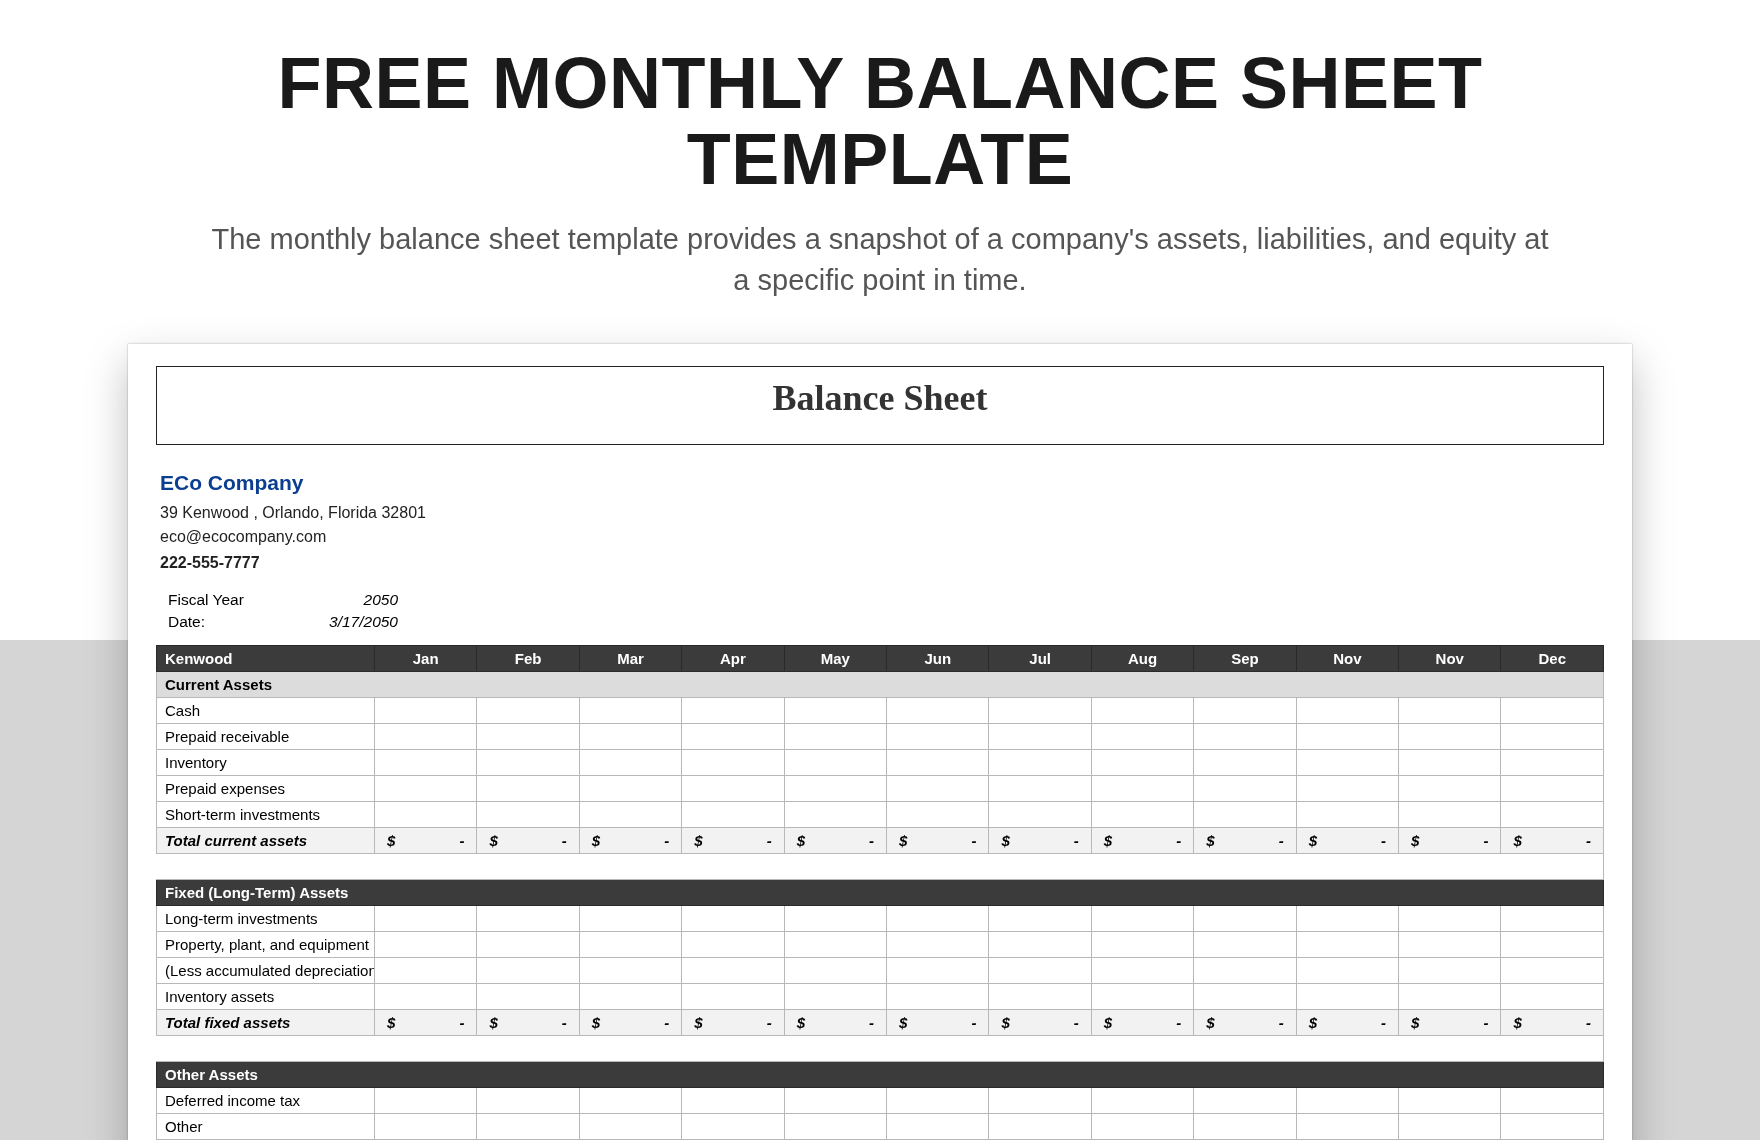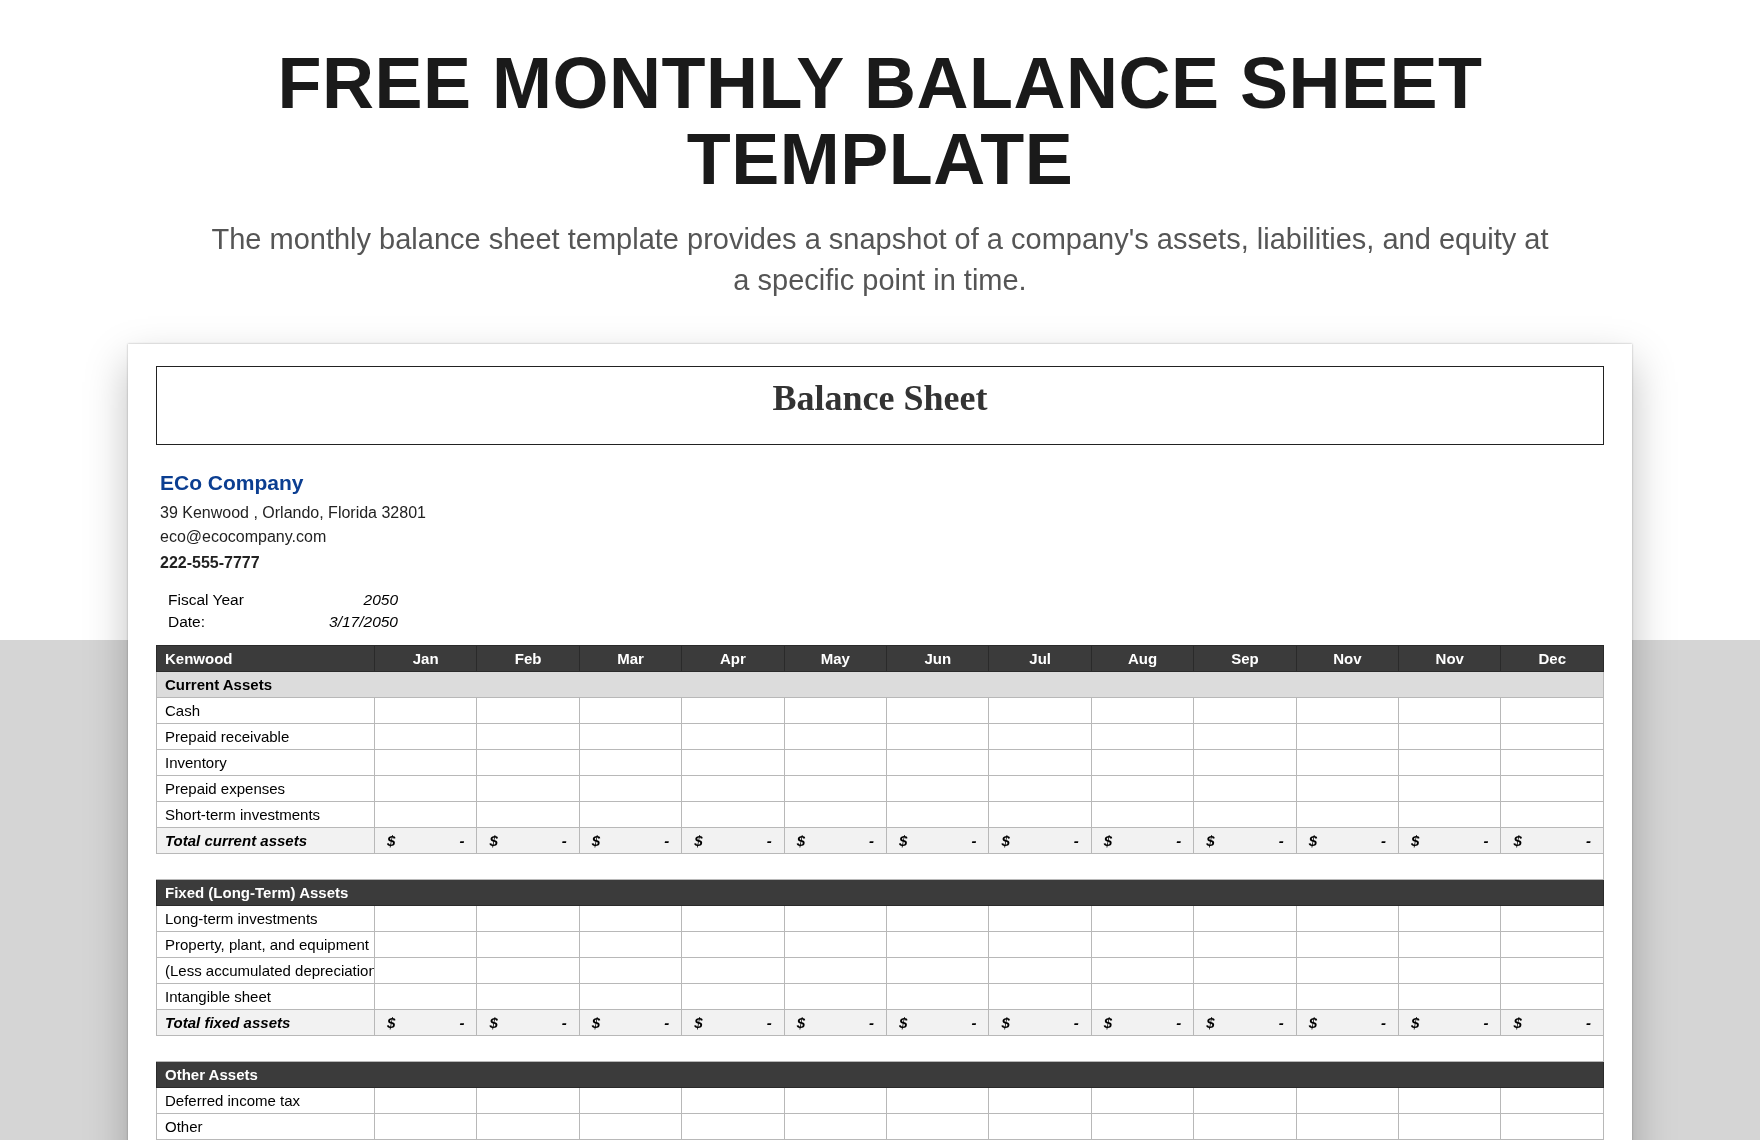--- a/index.html
+++ b/index.html
@@ -372,21 +372,21 @@
           <td></td>
           <td></td>
           <td></td>
           <td></td>
           <td></td>
           <td></td>
           <td></td>
           <td></td>
         </tr>
         <tr class="line">
-          <td>Intangible sheet</td>
+          <td>Inventory assets</td>
           <td></td>
           <td></td>
           <td></td>
           <td></td>
           <td></td>
           <td></td>
           <td></td>
           <td></td>
           <td></td>
           <td></td>

